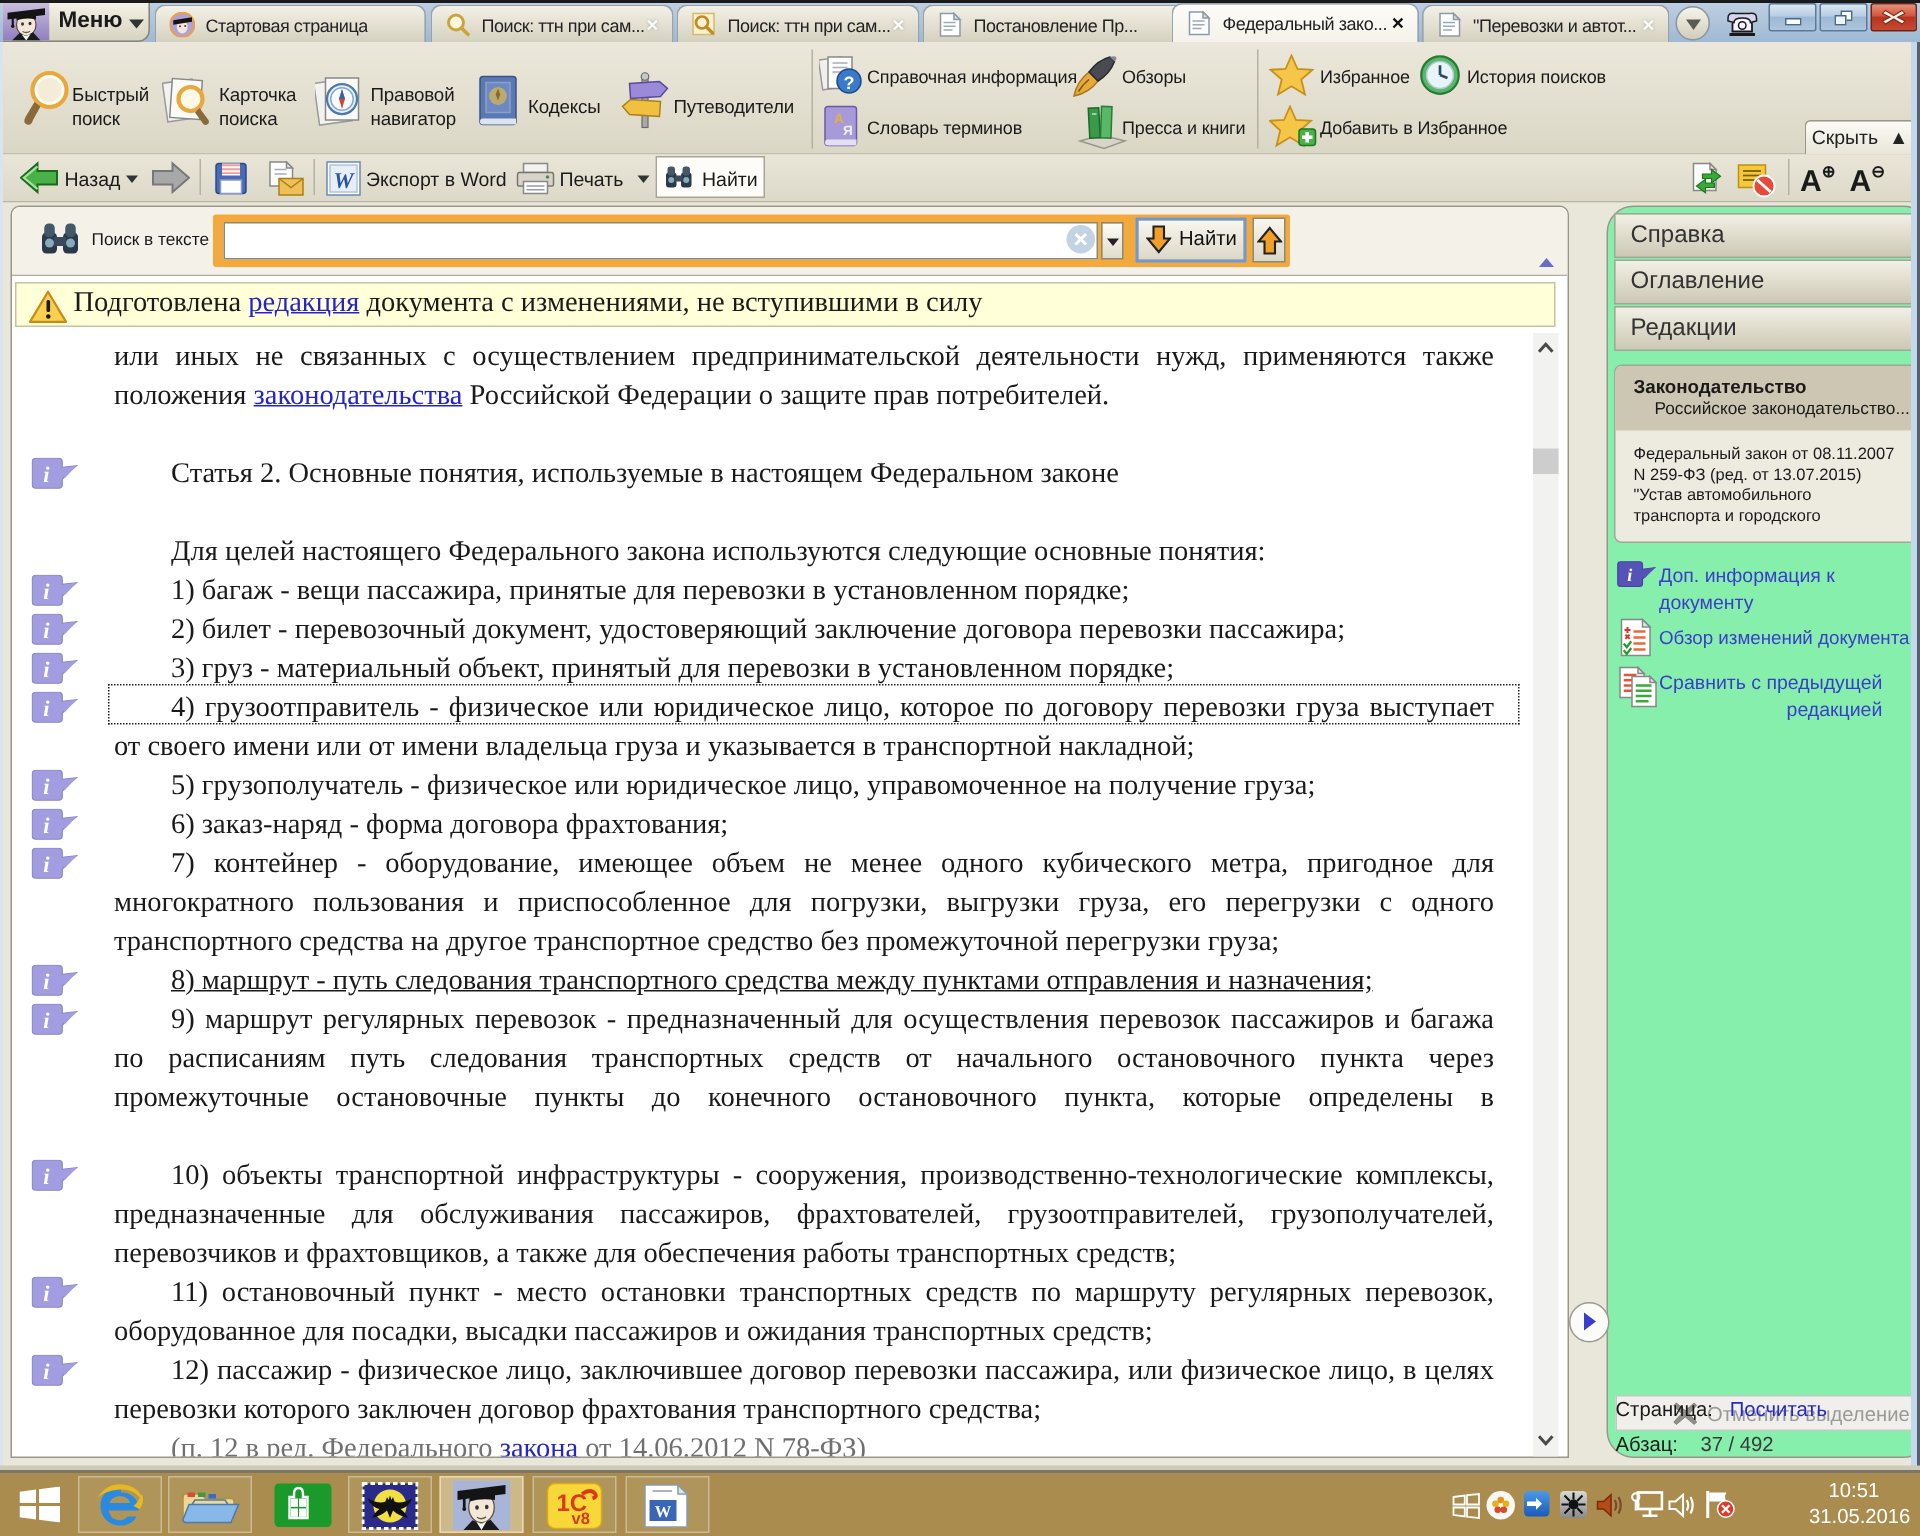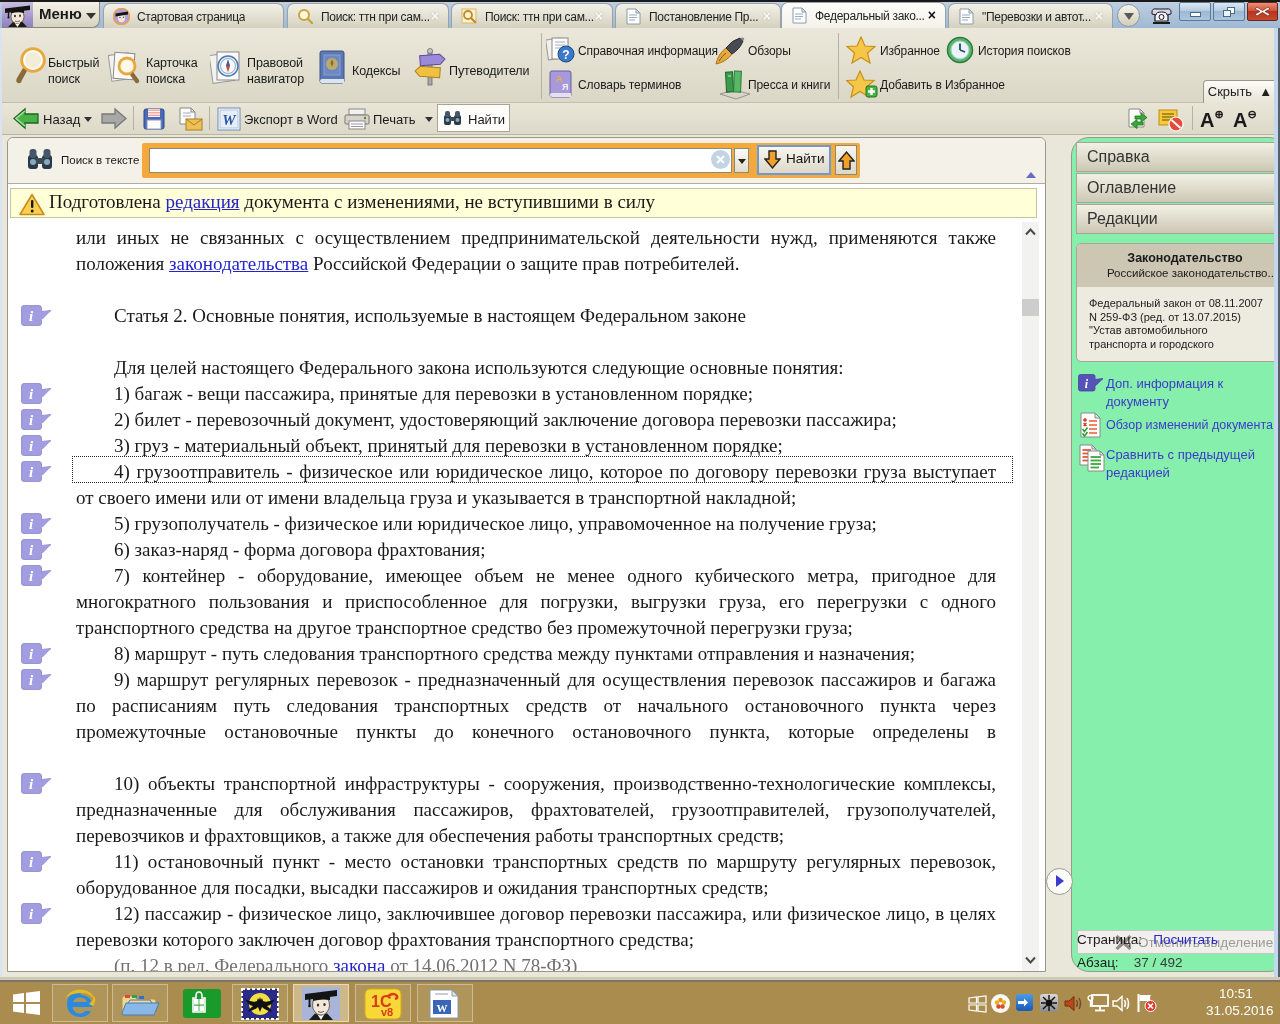--- a/index.html
+++ b/index.html
@@ -27,21 +27,21 @@
 #orangebox{position:absolute;left:134px;top:5px;width:718px;height:35px;background:#f4a93c;border-radius:2px;}
 #alert{position:absolute;left:2px;top:50px;width:1027px;height:30px;background:#ffffd8;border:1px solid #c6c39f;box-sizing:border-box;}
 .docline{position:absolute;left:68px;width:920px;height:26px;font-family:"Liberation Serif",serif;font-size:19px;line-height:26px;color:#1a1a1a;white-space:nowrap;overflow:visible;}
 .docline.j{white-space:normal;text-align:justify;text-align-last:justify;}
 .ind{text-indent:38px;}
 a.dl{color:#2424cc;text-decoration:underline;}
 .iicon{position:absolute;left:13px;}
 #sidebar{left:1071px;top:137px;width:216px;height:835px;background:#86efac;border:1px solid #9a978a;border-radius:18px;box-sizing:border-box;}
 .sbbtn{position:absolute;left:4px;width:206px;height:30px;background:linear-gradient(#f2f0e5,#cdc8b5);border:1px solid #a8a598;box-sizing:border-box;font-size:16px;color:#333;line-height:28px;padding-left:10px;}
 #lawbox{position:absolute;left:4px;top:105px;width:206px;height:119px;border:1px solid #a8a598;border-radius:5px;overflow:hidden;background:#edeae0;box-sizing:border-box;}
-#lawhead{background:#cdc6b2;padding:7px 0 6px 12px;font-size:12.5px;color:#1a1a1a;line-height:15px;text-align:center;}
+#lawhead{background:#cdc6b2;padding:7px 0 6px 12px;font-size:12.5px;color:#1a1a1a;line-height:15px;}
 #lawbody{padding:10px 0 0 12px;font-size:11px;color:#1a1a1a;line-height:13.5px;}
 .sblink{position:absolute;font-size:13px;color:#3c3ccc;line-height:18px;white-space:nowrap;}
 #taskbar{left:0;top:982px;width:1280px;height:42px;background:#aa8d4e;}
 .tbtn{position:absolute;top:984px;width:56px;height:38px;box-sizing:border-box;border:1px solid rgba(255,255,255,0.35);background:rgba(255,255,255,0.07);}
 .traytxt{position:absolute;color:#fff;}
 </style></head>
 <body>
 <div class="abs" id="titlebar"></div>
 <div class="abs" id="menubtn">
 <svg style="position:absolute;left:0;top:0;" width="31" height="25" viewBox="0 0 31 25">
@@ -86,21 +86,21 @@
   </div>
 <div class="abs tab" style="left:451px;width:162px;">
 <svg class="ticon" width="17" height="17" viewBox="0 0 17 17">
       <rect x="1" y="1" width="14" height="14" fill="#fdf2cf" stroke="#d8b86a"></rect>
       <circle cx="7" cy="7" r="4" fill="none" stroke="#c08a28" stroke-width="1.8"></circle>
       <line x1="10" y1="10" x2="14" y2="14" stroke="#c08a28" stroke-width="2.2" stroke-linecap="round"></line>
     </svg>
 <span class="ttext">Поиск: ттн при сам...</span>
     <span class="tx">×</span>
   </div>
-<div class="abs tab" style="left:615px;width:166px;">
+<div class="abs tab" style="left:615px;width:190px;">
 <svg class="ticon" width="17" height="17" viewBox="0 0 17 17">
       <path d="M2 1 L11 1 L15 5 L15 16 L2 16 Z" fill="#fff" stroke="#8a9aaa"></path>
       <path d="M11 1 L11 5 L15 5 Z" fill="#d8e2ea" stroke="#8a9aaa"></path>
       <line x1="4" y1="7" x2="12" y2="7" stroke="#9ab" stroke-width="1"></line>
       <line x1="4" y1="9.5" x2="12" y2="9.5" stroke="#9ab" stroke-width="1"></line>
       <line x1="4" y1="12" x2="10" y2="12" stroke="#9ab" stroke-width="1"></line>
     </svg>
 <span class="ttext">Постановление Пр...</span>
     <span class="tx">×</span>
   </div>
@@ -362,21 +362,21 @@
  <div class="docline ind" style="top:269px;">2) билет - перевозочный документ, удостоверяющий заключение договора перевозки пассажира;</div>
  <div class="docline ind" style="top:295px;">3) груз - материальный объект, принятый для перевозки в установленном порядке;</div>
  <div style="position:absolute;left:64px;top:318px;width:941px;height:27px;border:1px dotted #222;box-sizing:border-box;"></div>
  <div class="docline j ind" style="top:321px;">4) грузоотправитель - физическое или юридическое лицо, которое по договору перевозки груза выступает</div>
  <div class="docline" style="top:347px;">от своего имени или от имени владельца груза и указывается в транспортной накладной;</div>
  <div class="docline ind" style="top:373px;">5) грузополучатель - физическое или юридическое лицо, управомоченное на получение груза;</div>
  <div class="docline ind" style="top:399px;">6) заказ-наряд - форма договора фрахтования;</div>
  <div class="docline j ind" style="top:425px;">7) контейнер - оборудование, имеющее объем не менее одного кубического метра, пригодное для</div>
  <div class="docline j" style="top:451px;">многократного пользования и приспособленное для погрузки, выгрузки груза, его перегрузки с одного</div>
  <div class="docline" style="top:477px;">транспортного средства на другое транспортное средство без промежуточной перегрузки груза;</div>
- <div class="docline ind" style="top:503px;">8) маршрут - путь следования транспортного средства между пунктами отправления и назначения;</div>
+ <div class="docline ind" style="top:503px;text-decoration:underline;">8) маршрут - путь следования транспортного средства между пунктами отправления и назначения;</div>
  <div class="docline j ind" style="top:529px;">9) маршрут регулярных перевозок - предназначенный для осуществления перевозок пассажиров и багажа</div>
  <div class="docline j" style="top:555px;">по расписаниям путь следования транспортных средств от начального остановочного пункта через</div>
  <div class="docline j" style="top:581px;">промежуточные остановочные пункты до конечного остановочного пункта, которые определены в</div>
  <div class="docline j ind" style="top:633px;">10) объекты транспортной инфраструктуры - сооружения, производственно-технологические комплексы,</div>
  <div class="docline j" style="top:659px;">предназначенные для обслуживания пассажиров, фрахтователей, грузоотправителей, грузополучателей,</div>
  <div class="docline" style="top:685px;">перевозчиков и фрахтовщиков, а также для обеспечения работы транспортных средств;</div>
  <div class="docline j ind" style="top:711px;">11) остановочный пункт - место остановки транспортных средств по маршруту регулярных перевозок,</div>
  <div class="docline" style="top:737px;">оборудованное для посадки, высадки пассажиров и ожидания транспортных средств;</div>
  <div class="docline j ind" style="top:763px;">12) пассажир - физическое лицо, заключившее договор перевозки пассажира, или физическое лицо, в целях</div>
  <div class="docline" style="top:789px;">перевозки которого заключен договор фрахтования транспортного средства;</div>
@@ -494,21 +494,21 @@
       <line x1="3.5" y1="9.5" x2="12" y2="9.5" stroke="#e8543a" stroke-width="1.8"></line>
       <line x1="3.5" y1="13" x2="12" y2="13" stroke="#e8543a" stroke-width="1.8"></line>
       <line x1="3.5" y1="16.5" x2="10" y2="16.5" stroke="#e8543a" stroke-width="1.8"></line>
       <path d="M9 7 L21 7 L25 11 L25 27 L9 27 Z" fill="#fff" stroke="#888"></path>
       <path d="M21 7 L21 11 L25 11 Z" fill="#dde4ea" stroke="#888"></path>
       <line x1="11.5" y1="13" x2="22" y2="13" stroke="#3aa83a" stroke-width="1.8"></line>
       <line x1="11.5" y1="16.5" x2="22" y2="16.5" stroke="#3aa83a" stroke-width="1.8"></line>
       <line x1="11.5" y1="20" x2="22" y2="20" stroke="#3aa83a" stroke-width="1.8"></line>
       <line x1="11.5" y1="23.5" x2="20" y2="23.5" stroke="#3aa83a" stroke-width="1.8"></line>
     </svg>
- <div class="sblink" style="left:34px;top:308px;">Сравнить с предыдущей<br>редакцией</div>
+ <div class="sblink" style="left:34px;top:308px;text-align:right;">Сравнить с предыдущей<br>редакцией</div>
  <div style="position:absolute;left:5px;top:764px;width:246px;height:24px;background:#f0efeb;border:1px solid #c6c6c2;box-sizing:border-box;margin-top:28px;">
   <svg style="position:absolute;left:37px;top:3px;" width="17" height="17" viewBox="0 0 20 19">
         <path d="M3 1 L10 7 L17 1 L19 3 L13 9.5 L19 16 L17 18 L10 12 L3 18 L1 16 L7 9.5 L1 3 Z" fill="#909088" stroke="#6a6a62" stroke-width="0.5"></path>
       </svg>
   <div style="position:absolute;left:60px;top:4px;font-size:13.5px;color:#9a9a96;white-space:nowrap;">Отменить выделение</div>
  </div>
  <div style="position:absolute;left:5px;top:794px;font-size:13.5px;color:#1a1a1a;">Страница:&nbsp;&nbsp; <span style="color:#2828cc;">Посчитать</span></div>
  <div style="position:absolute;left:5px;top:817px;font-size:13.5px;color:#1a1a1a;">Абзац:&nbsp;&nbsp;&nbsp; <span style="color:#3a3a3a;">37 / 492</span></div>
 </div>
 <div class="abs" style="left:1046px;top:868px;width:27px;height:27px;border-radius:50%;background:#fbfbf8;border:1px solid #9a9a92;box-sizing:border-box;">

